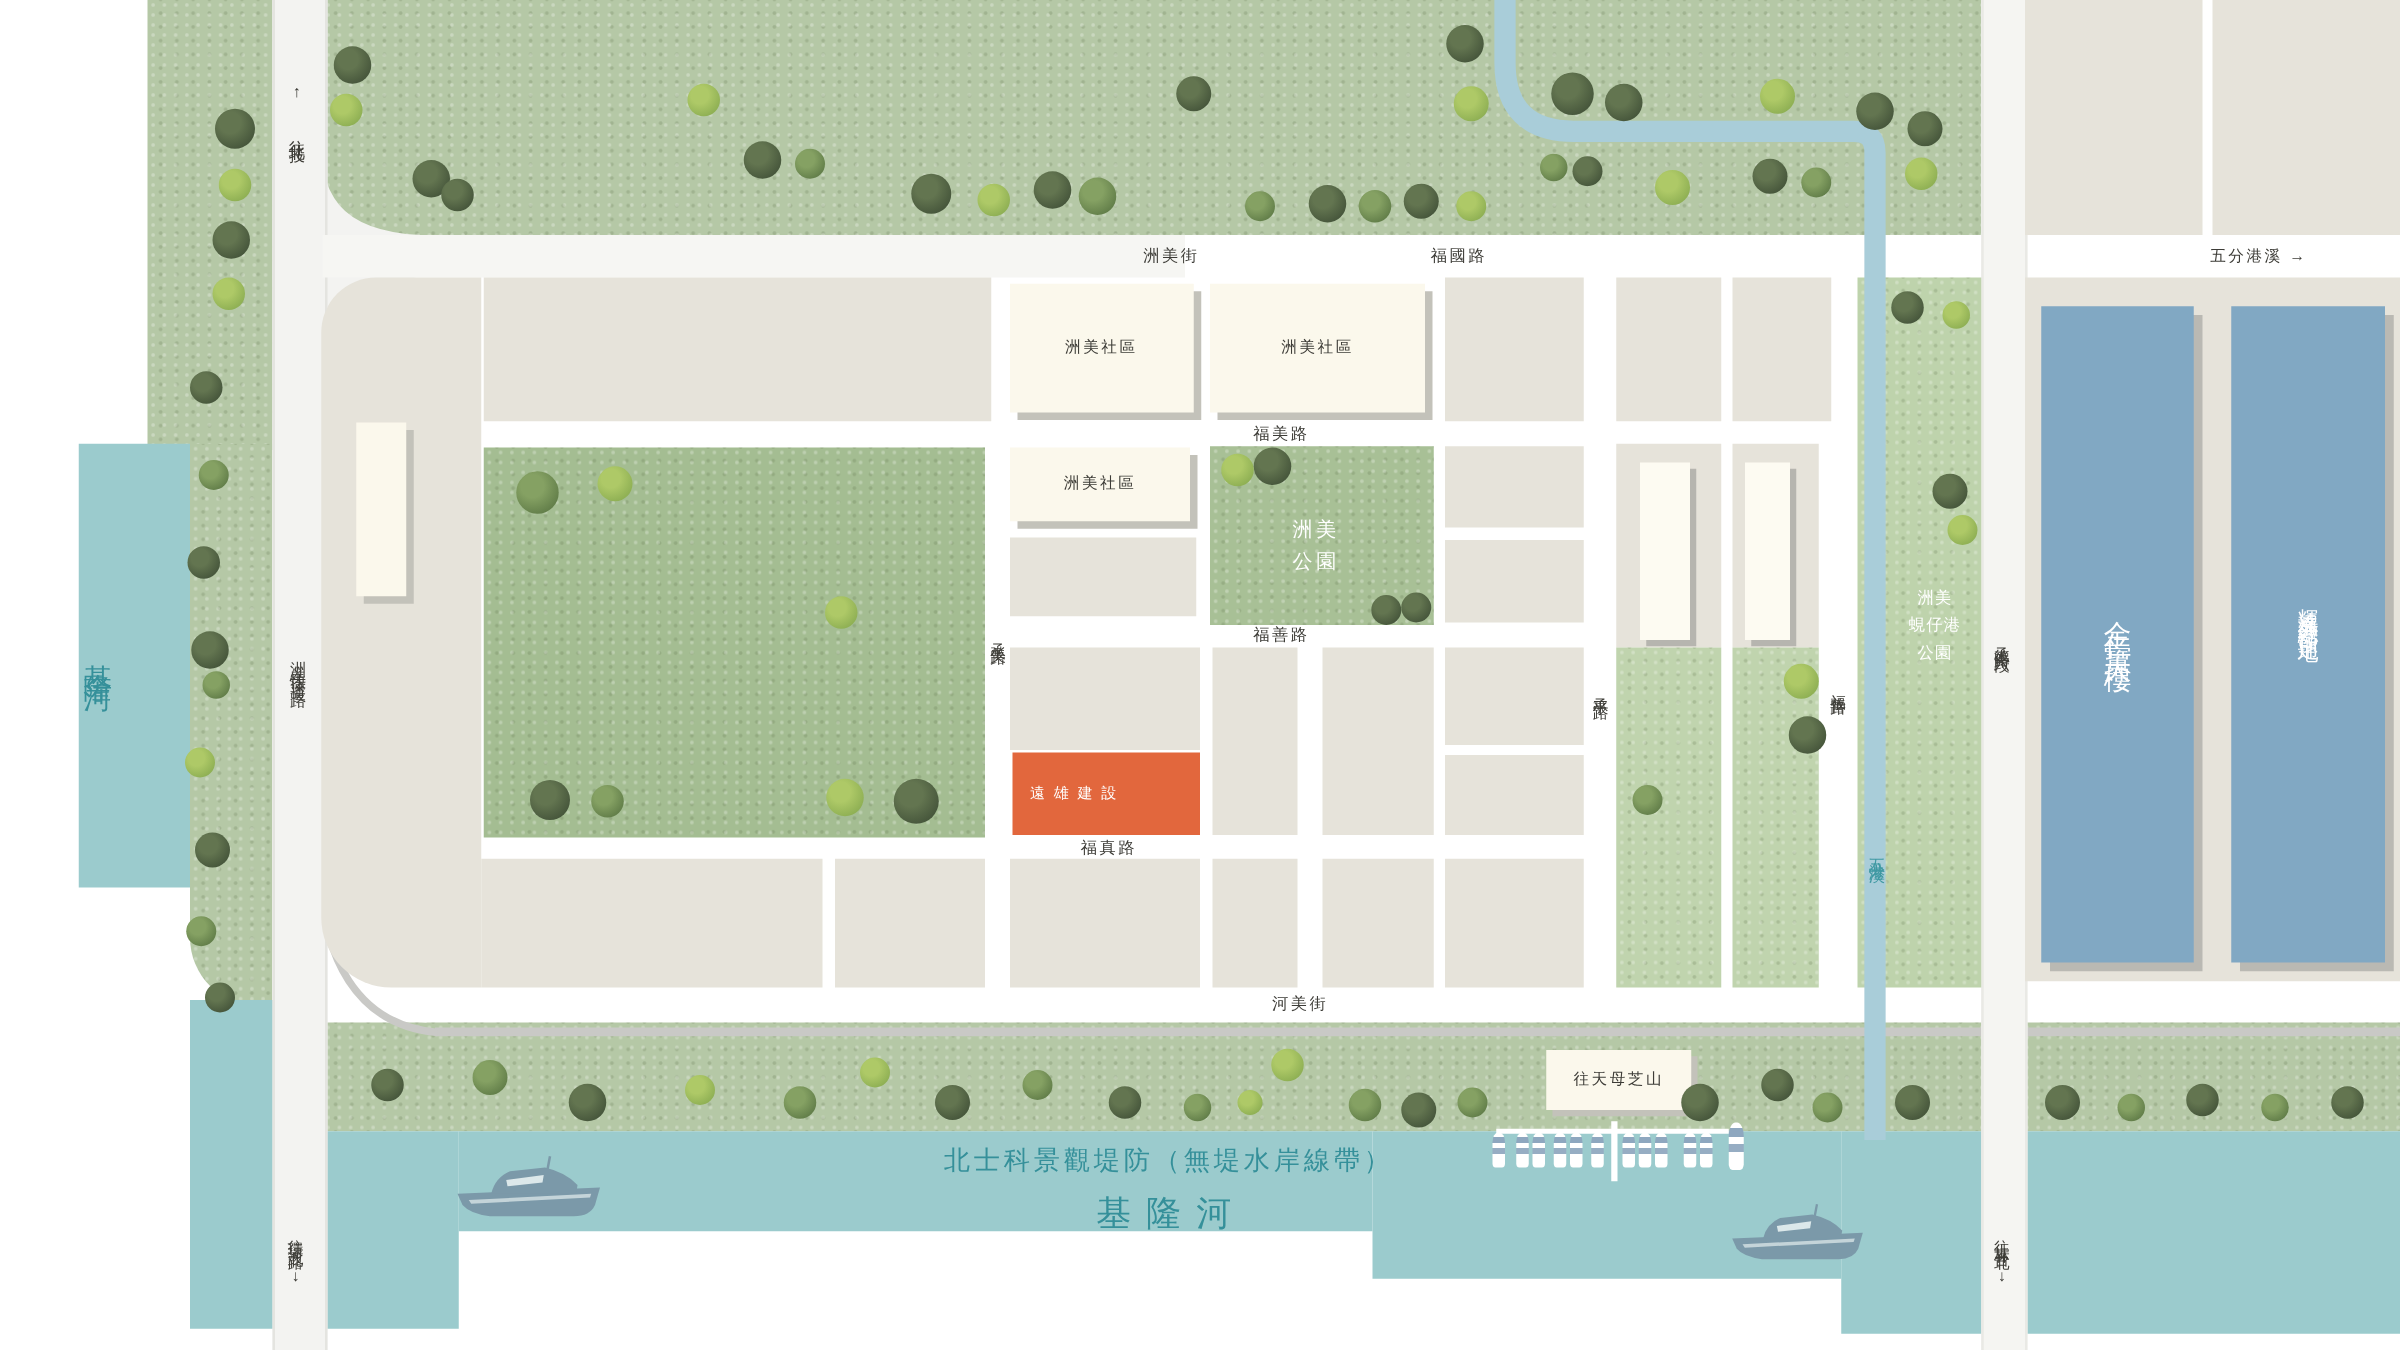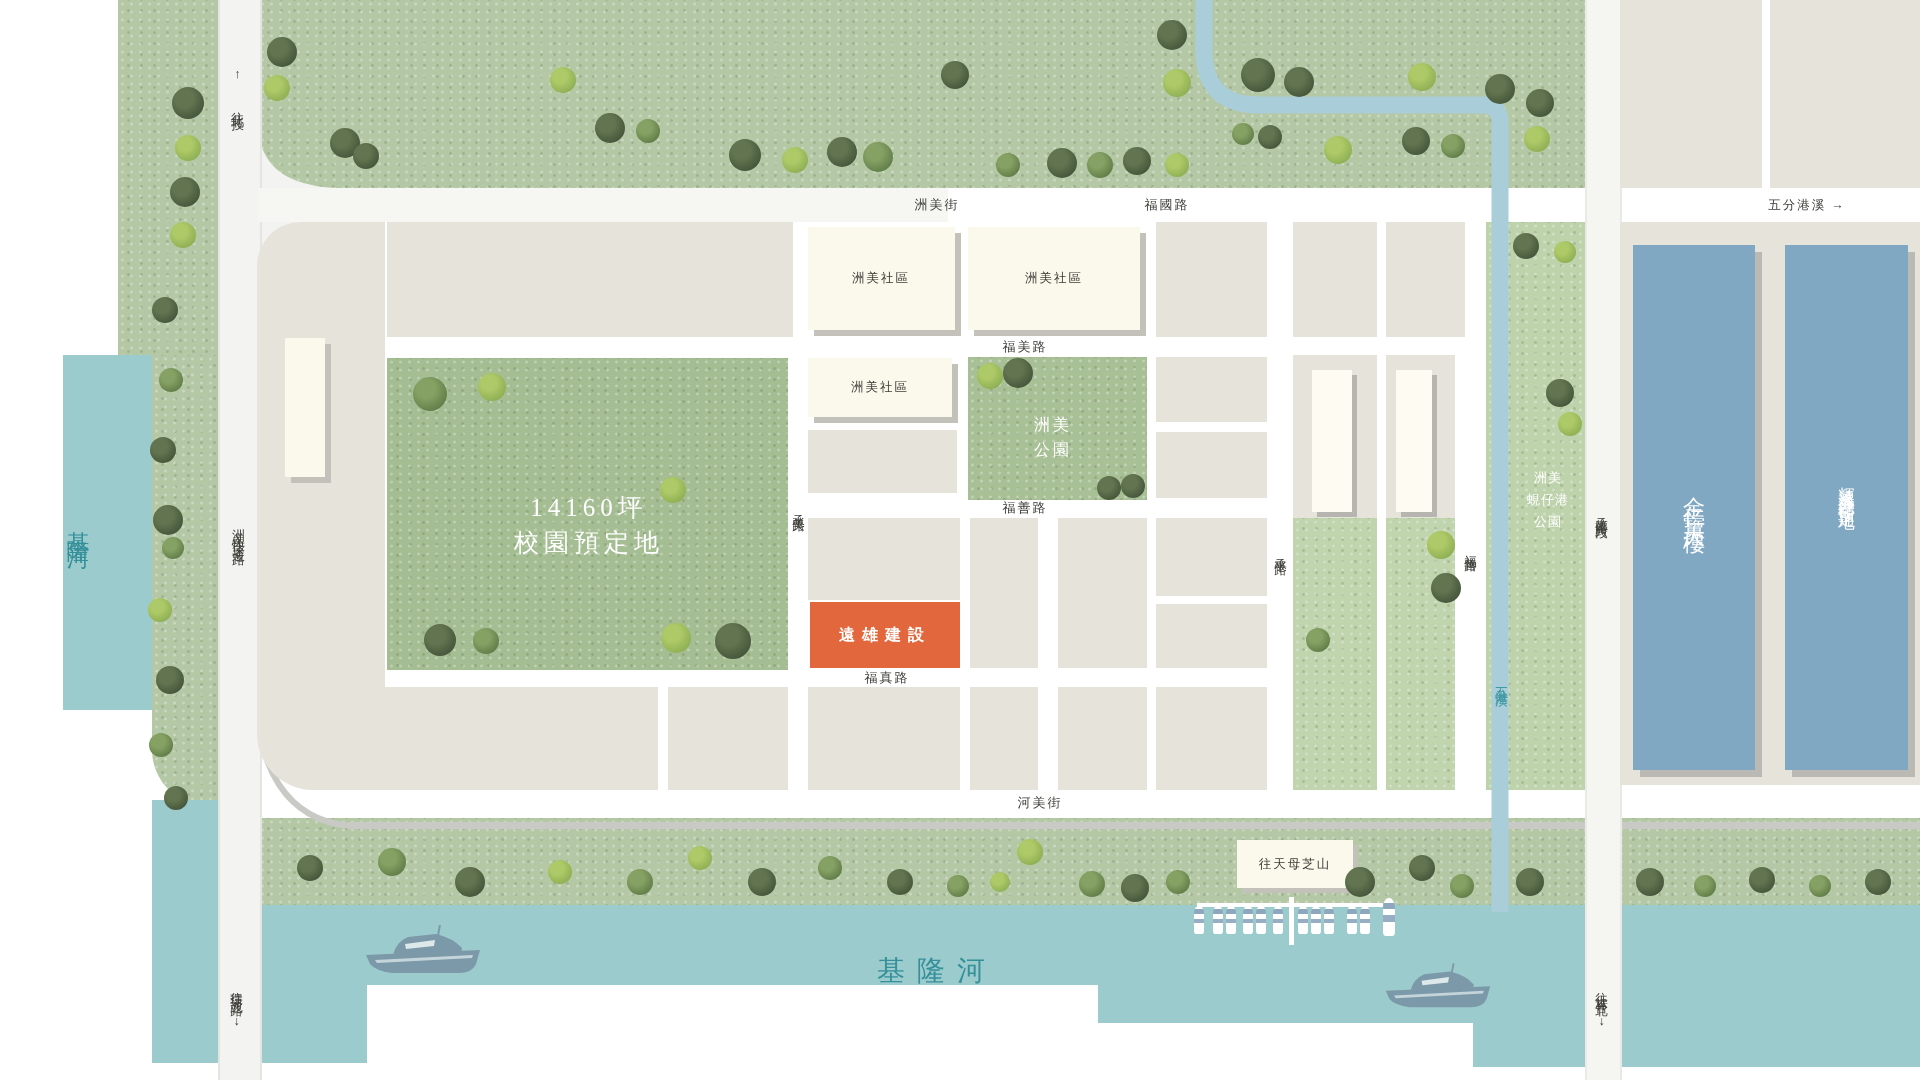--- a/index.html
+++ b/index.html
@@ -246,43 +246,40 @@
   <div class="label" style="left:1807px;top:205px;font-size:12.5px;">五分港溪 →</div>
   <div class="label" style="left:1025px;top:347px;">福美路</div>
   <div class="label" style="left:1025px;top:508px;">福善路</div>
   <div class="label" style="left:887px;top:678px;">福真路</div>
   <div class="label" style="left:1040px;top:803px;">河美街</div>
 
   <div class="label" style="left:881px;top:278px;font-size:12.5px;">洲美社區</div>
   <div class="label" style="left:1054px;top:278px;font-size:12.5px;">洲美社區</div>
   <div class="label" style="left:880px;top:387px;font-size:12.5px;">洲美社區</div>
 
-  <div class="label wlabel" style="left:589px;top:525px;font-size:25px;letter-spacing:5px;line-height:35px;">
-    <span>14160坪</span><br>
-    <span>校園預定地</span>
-  </div>
 
   <div class="label wlabel" style="left:1053px;top:437px;font-size:16px;letter-spacing:3px;line-height:25px;">
     <span>洲美</span><br>
     <span>公園</span>
   </div>
 
   <div class="label vlabel" style="left:798px;top:508px;font-size:12.5px;letter-spacing:2px;">承美路</div>
   <div class="label vlabel" style="left:1280px;top:552px;font-size:12.5px;letter-spacing:2px;">承平路</div>
   <div class="label vlabel" style="left:1470px;top:548px;font-size:12.5px;letter-spacing:2px;">福善路</div>
   <div class="label vlabel" style="left:1601px;top:513px;font-size:12.5px;letter-spacing:2px;">承德路六段</div>
   <div class="label vlabel tlabel" style="left:1501px;top:681px;font-size:13px;letter-spacing:2px;color:#4099a3;">五分港溪</div>
 
   <div class="label wlabel" style="left:1548px;top:500px;font-size:13px;letter-spacing:1px;line-height:22px;">
     <span>洲美</span><br>
     <span>蜆仔港</span><br>
     <span>公園</span>
   </div>
 
-  <div class="label wlabel" style="left:885px;top:635px;font-size:16px;letter-spacing:7px;font-weight:bold;">遠雄建設</div>
+  <div class="label wlabel" style="left:862px;top:635px;font-size:12px;letter-spacing:7px;">遠雄建設</div>
   <div class="label vlabel wlabel" style="left:1694px;top:502px;font-size:22px;letter-spacing:9px;">金仁寶大樓</div>
   <div class="label vlabel wlabel" style="left:1846px;top:490px;font-size:16.5px;letter-spacing:3px;">輝達海外總部（預定地）</div>
 
   <div class="label" style="left:1295px;top:864px;font-size:12.5px;">往天母芝山</div>
+  <div class="label tlabel" style="left:935px;top:928px;font-size:21px;letter-spacing:3px;">北士科景觀堤防（無堤水岸線帶）</div>
   <div class="label tlabel" style="left:937px;top:971px;font-size:28px;letter-spacing:12px;">基隆河</div>
   <div class="label vlabel" style="left:1601px;top:1006px;font-size:12.5px;letter-spacing:3px;">往士林台北 ↓</div>
 
 </div>
 
 </body></html>

